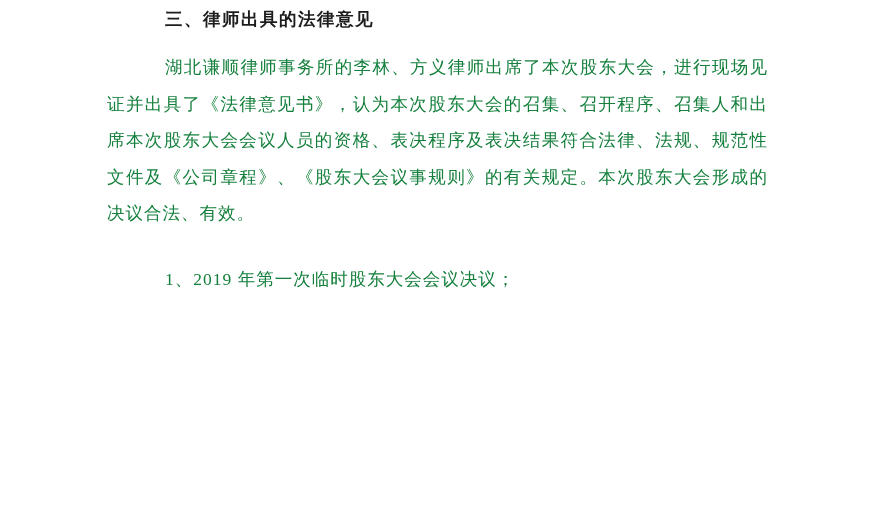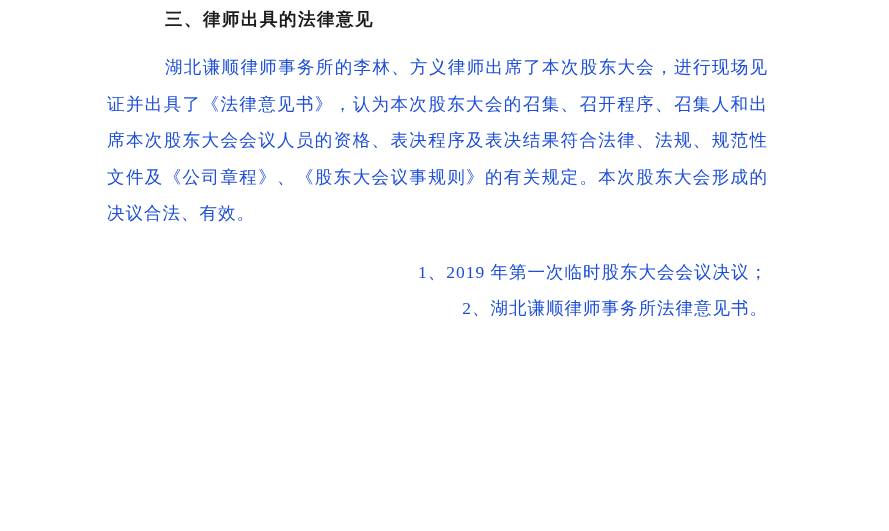--- a/index.html
+++ b/index.html
@@ -27,31 +27,30 @@
     margin: 0 0 0 58px;
     white-space: nowrap;
   }
   .doc-heading.second {
     margin-top: 60px;
   }
   .body-text {
     font-family: "Liberation Serif", "DejaVu Serif", serif;
     font-size: 17.5px;
     letter-spacing: 1px;
-    color: #1d4ed8;
+    color: #15803d;
   }
   .paragraph {
     margin: 20px 0 0 0;
     line-height: 36.5px;
     text-align: justify;
     text-indent: 58px;
   }
   .doc-list {
-    margin-top: 22px;
-    text-align: right;
+    margin-top: 29px;
   }
   .doc-list-item {
     line-height: 36.5px;
     padding-left: 58px;
     white-space: nowrap;
   }
   .closing {
     margin: 43px 0 0 58px;
     line-height: 20px;
     white-space: nowrap;
@@ -63,18 +62,17 @@
 <div class="page">
   <div class="content">
 
     <div class="doc-heading">三、律师出具的法律意见</div>
 
     <div class="body-text paragraph">湖北谦顺律师事务所的李林、方义律师出席了本次股东大会，进行现场见证并出具了《法律意见书》，认为本次股东大会的召集、召开程序、召集人和出席本次股东大会会议人员的资格、表决程序及表决结果符合法律、法规、规范性文件及《公司章程》、《股东大会议事规则》的有关规定。本次股东大会形成的决议合法、有效。</div>
 
 
     <div class="body-text doc-list">
       <div class="doc-list-item">1、2019 年第一次临时股东大会会议决议；</div>
-      <div class="doc-list-item">2、湖北谦顺律师事务所法律意见书。</div>
     </div>
 
 
   </div>
 </div>
 
 </body></html>

